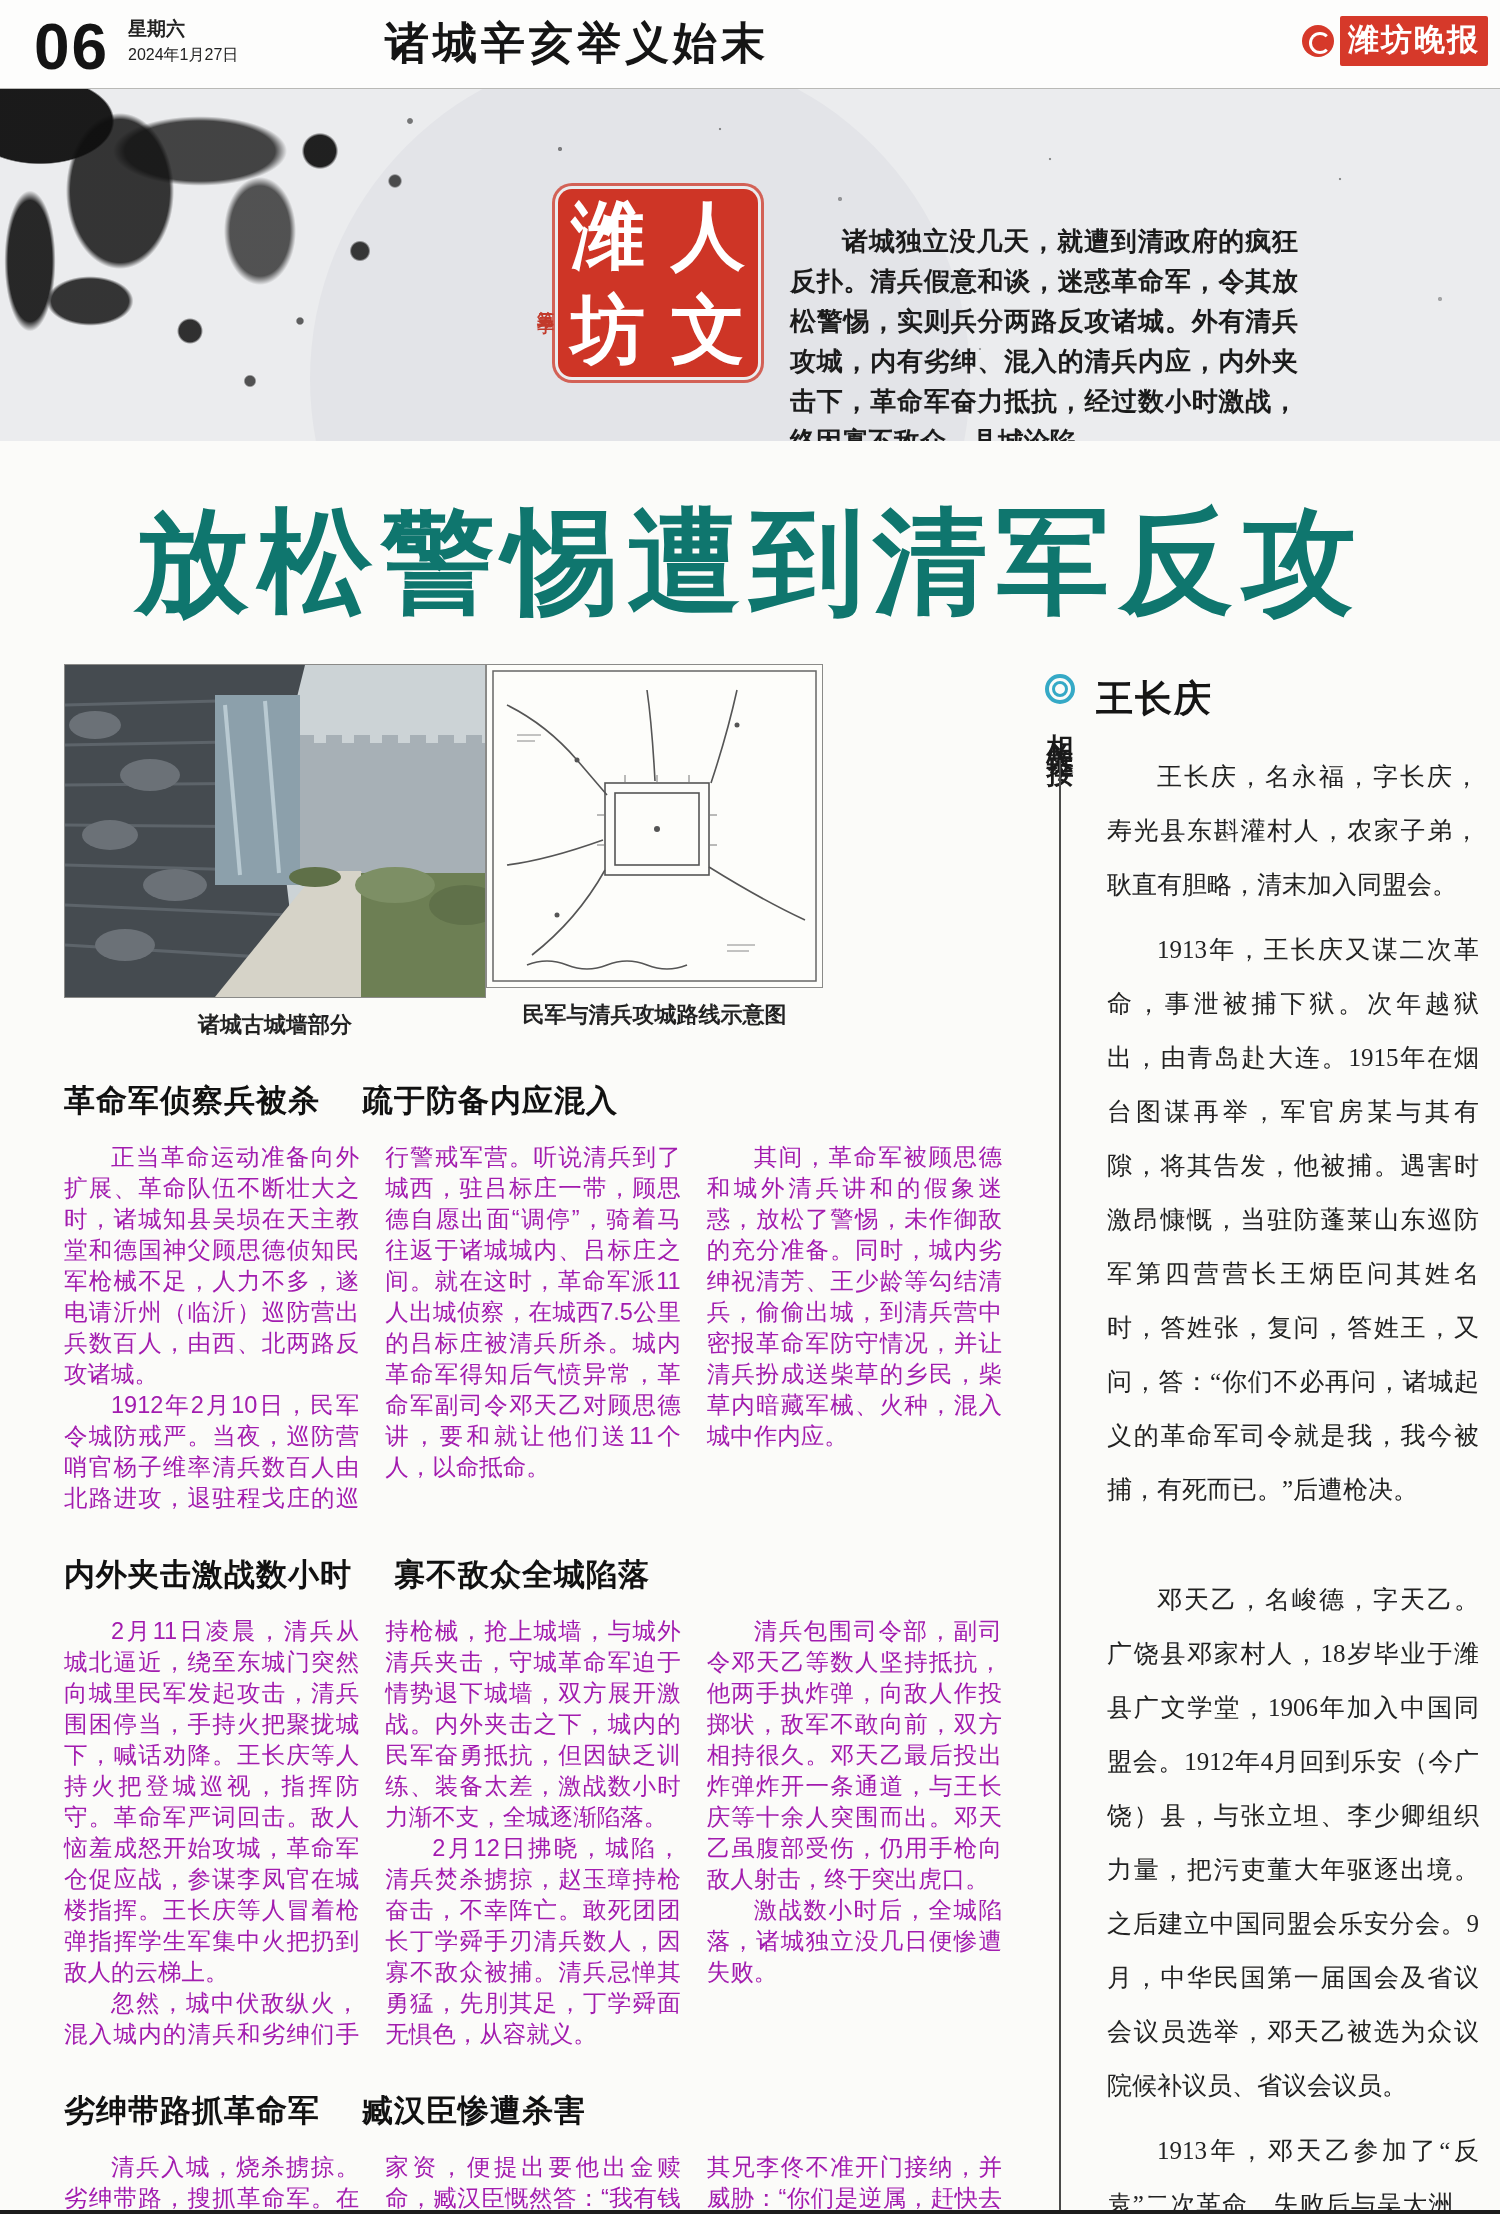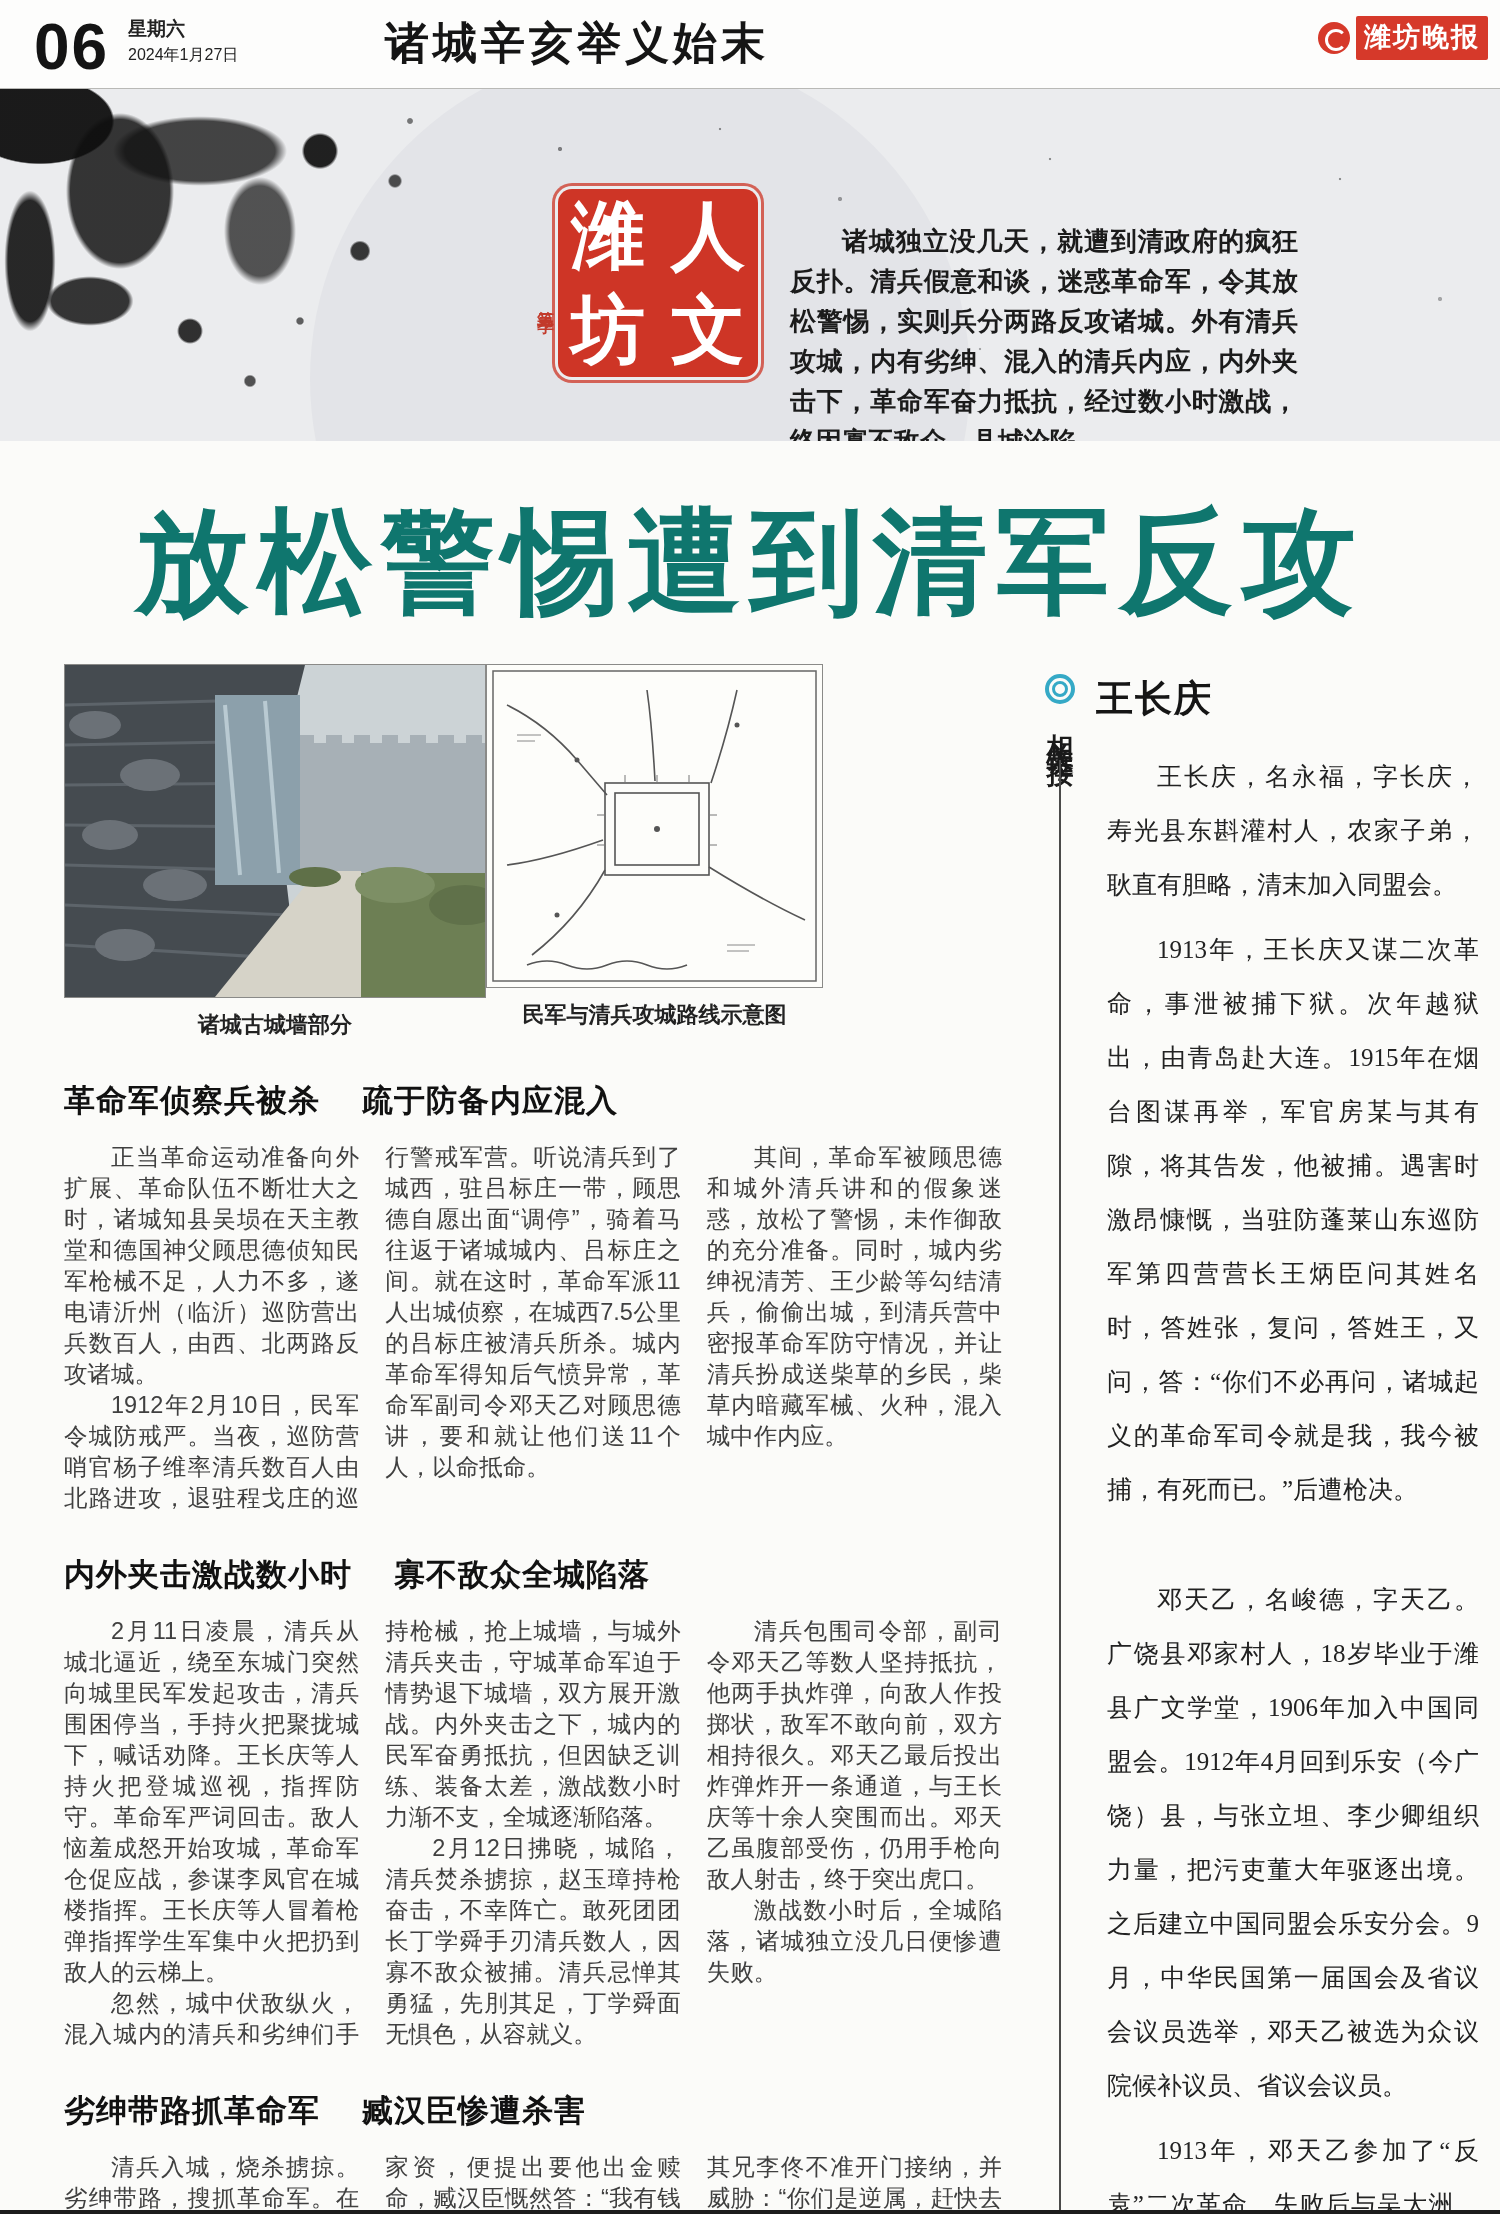--- a/index.html
+++ b/index.html
@@ -11,21 +11,21 @@
   .header{position:relative;height:88px;background:#fdfdfc;border-bottom:1px solid #b9b9b6;}
   .pageno{position:absolute;left:34px;top:10px;font-size:64px;font-weight:900;color:#141414;letter-spacing:2px;}
   .datebox{position:absolute;left:128px;top:16px;color:#222;}
   .weekday{font-size:19px;font-weight:700;}
   .date{font-size:16px;margin-top:3px;}
   .ptitle{position:absolute;left:385px;top:14px;font-size:44px;font-weight:900;color:#151515;letter-spacing:4px;}
   .brand{position:absolute;right:12px;top:16px;display:flex;align-items:center;gap:6px;}
   .brand-mark{width:32px;height:32px;border-radius:50%;background:#d6392a;position:relative;}
   .brand-mark::after{content:"";position:absolute;left:7px;top:7px;width:16px;height:16px;border:3px solid #fff;
         border-right-color:transparent;border-radius:50%;}
-  .brand-box{background:#d6392a;color:#fff;font-size:27px;font-weight:800;padding:3px 8px 5px;letter-spacing:2px;border-radius:2px;}
+  .brand-box{background:#d6392a;color:#fff;font-size:31px;font-weight:800;padding:3px 8px 5px;letter-spacing:2px;border-radius:2px;}
 
   
   .band{position:relative;height:352px;background:#ebecee;overflow:hidden;}
   .band::before{content:"";position:absolute;left:310px;top:-40px;width:660px;height:660px;border-radius:50%;
         background:#e3e4e8;}
   .ink{position:absolute;left:0;top:-88px;width:430px;height:440px;
     background:
       radial-gradient(ellipse 120px 70px at 40px 120px, rgba(15,15,15,.95) 0 60%, transparent 62%),
       radial-gradient(ellipse 90px 130px at 120px 190px, rgba(20,20,20,.85) 0 55%, transparent 60%),
       radial-gradient(ellipse 150px 60px at 200px 150px, rgba(25,25,25,.8) 0 50%, transparent 58%),
@@ -68,21 +68,21 @@
   .leftcol{width:938px;flex:none;}
 
   .figures{display:flex;align-items:flex-start;}
   figure{margin:0;}
   .fig-img{border:1px solid #8a8a88;}
   .figcap{text-align:center;font-size:22px;color:#222;margin-top:8px;font-weight:600;}
 
   .section{margin-top:40px;}
   .stitle{font-size:31px;font-weight:800;color:#111;margin:0 0 20px;letter-spacing:1px;}
   .stitle .sp2{margin-left:42px;}
-  .sbody{column-count:3;column-gap:26px;font-size:23.5px;line-height:31px;color:#404040;text-align:justify;}
+  .sbody{column-count:3;column-gap:26px;font-size:23.5px;line-height:31px;color:#a21caf;text-align:justify;}
   .sbody p{margin:0;text-indent:2em;}
 
   
   .sidebar{flex:1;display:flex;gap:14px;margin-top:10px;}
   .rail{width:44px;flex:none;display:flex;flex-direction:column;align-items:center;}
   .rail-icon{width:30px;height:30px;border-radius:50%;border:4px solid #35a9c6;box-sizing:border-box;position:relative;flex:none;}
   .rail-icon::after{content:"";position:absolute;inset:3px;border:3px solid #35a9c6;border-radius:50%;}
   .rail-label{writing-mode:vertical-rl;font-size:27px;font-weight:800;color:#1a1a1a;letter-spacing:8px;margin-top:8px;}
   .rail-line{flex:1;width:2px;background:#4a4a4a;margin-top:16px;}
   .sb-entries{flex:1;}

